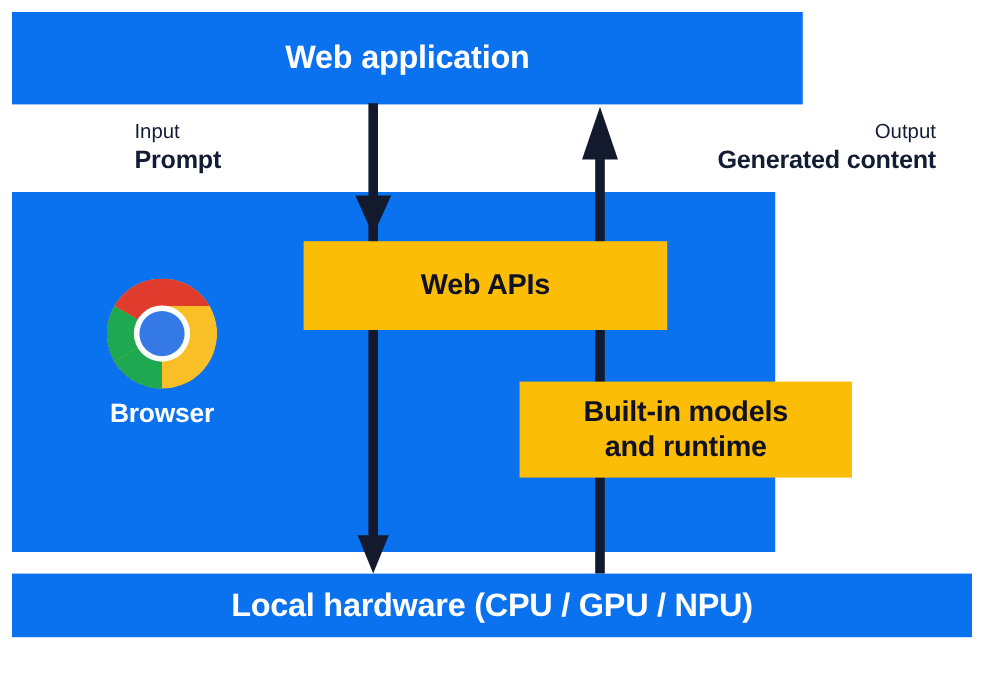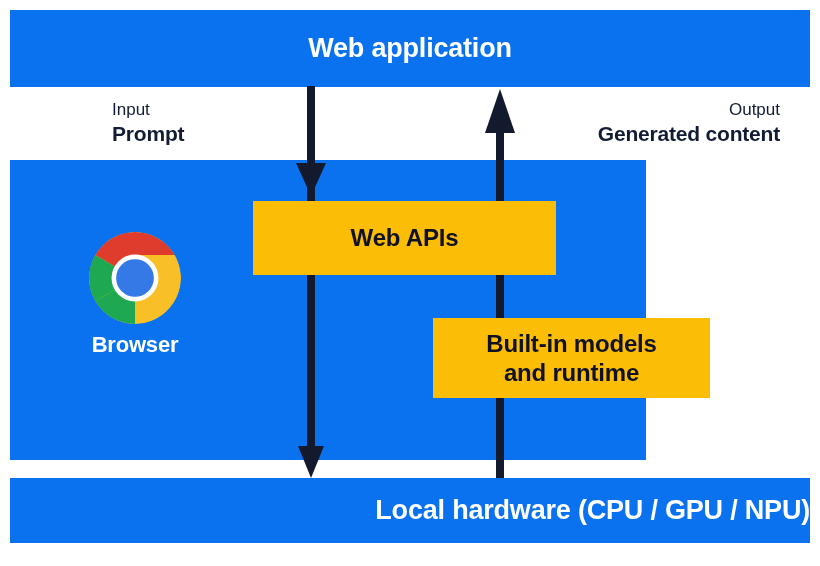--- a/index.html
+++ b/index.html
@@ -22,36 +22,35 @@
   .band {
     position: absolute;
     background: #0b72ef;
     display: flex;
     align-items: center;
     justify-content: center;
   }
   #band-web-application {
     left: 10px;
     top: 10px;
-    width: 800px;
+    width: 659px;
     height: 77px;
   }
   #band-browser {
     left: 10px;
     top: 160px;
     width: 636px;
     height: 300px;
     display: block;
   }
   #band-local-hardware {
     left: 10px;
     top: 478px;
     width: 800px;
-    height: 65px;
-    justify-content: flex-end;
+    height: 53px;
   }
 
   .band-title {
     color: #ffffff;
     font-size: 27px;
     font-weight: bold;
     letter-spacing: -0.2px;
     line-height: 1;
     white-space: nowrap;
   }

